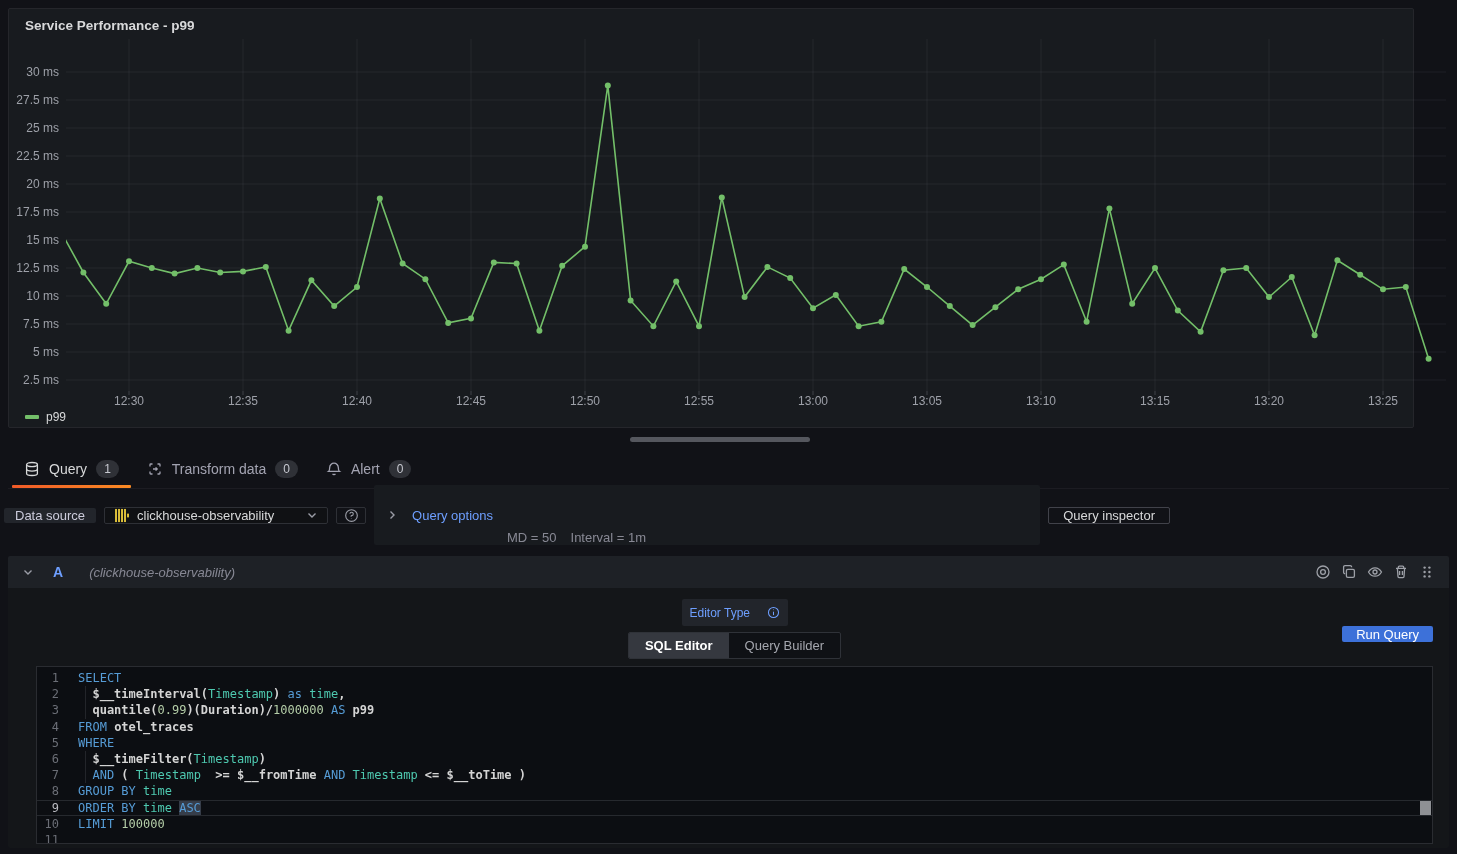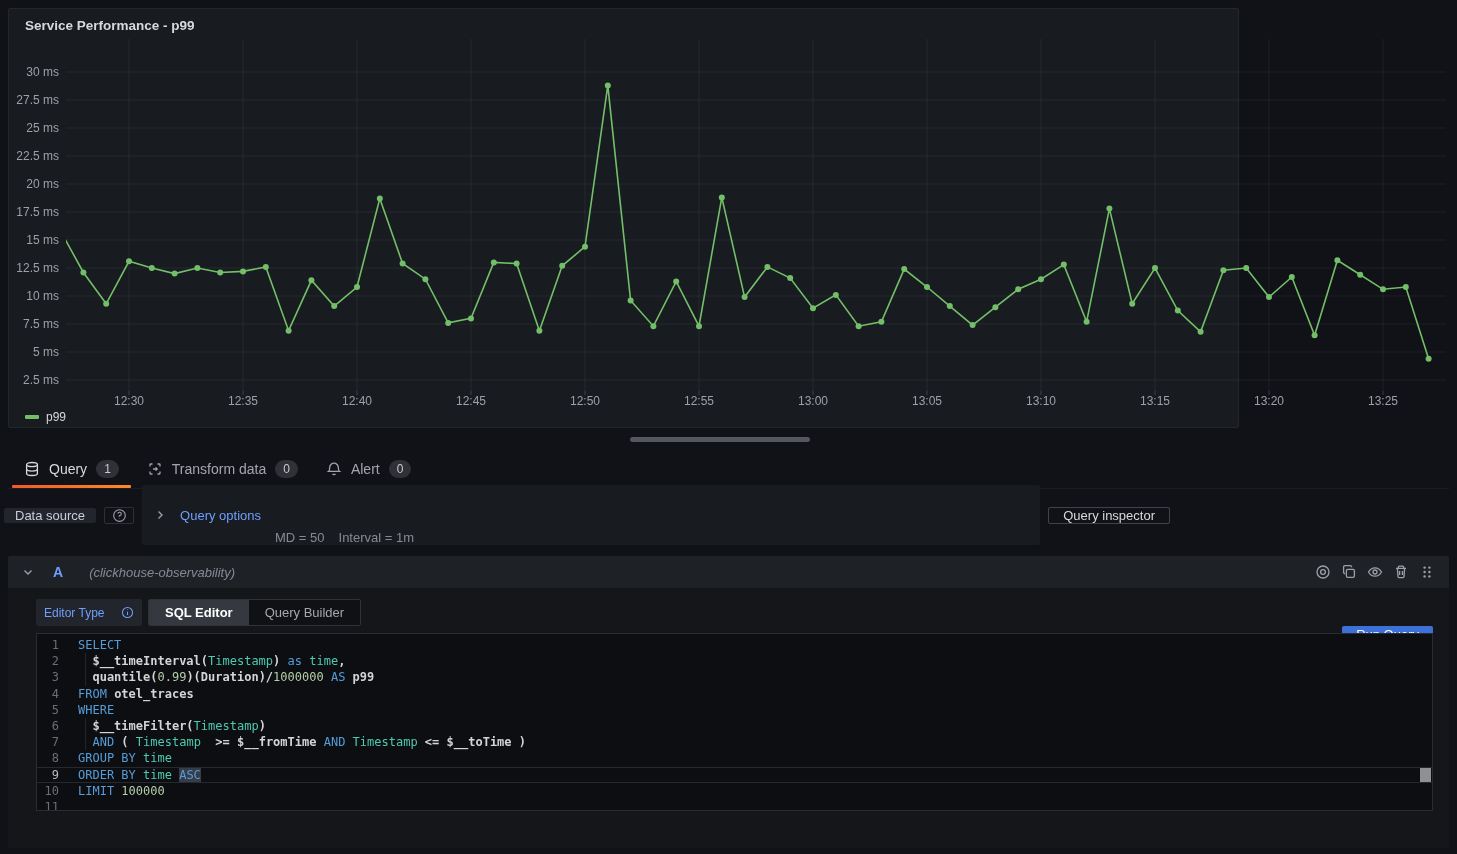--- a/index.html
+++ b/index.html
@@ -1,19 +1,19 @@
 <!DOCTYPE html>
 <html><head>
 <meta charset="utf-8">
 <style>
   * { margin:0; padding:0; box-sizing:border-box; }
   html,body { width:1457px; height:854px; background:#111217; font-family:"Liberation Sans",sans-serif; overflow:hidden; position:relative; color:#d8d9da; }
 
   
-  .panel { position:absolute; left:8px; top:8px; width:1231px; height:420px; background:#181b1f; border:1px solid #25262b; border-radius:2px; }
+  .panel { position:absolute; left:8px; top:8px; width:1406px; height:420px; background:#181b1f; border:1px solid #25262b; border-radius:2px; }
   .panel-title { position:absolute; left:16px; top:6px; height:22px; line-height:22px; font-size:13.5px; font-weight:700; color:#d8d9da; }
   .chart-svg { position:absolute; left:0; top:0; }
   .grid { stroke:rgba(204,204,220,.07); stroke-width:1; }
   .tickmark { stroke:rgba(204,204,220,.22); stroke-width:1; }
   .ytick,.xtick { fill:#9da0a8; font-size:12px; font-family:"Liberation Sans",sans-serif; }
   .series-line { fill:none; stroke-width:1.6; }
   .legend { position:absolute; left:16px; top:401px; display:flex; align-items:center; gap:7px; font-size:12px; color:#d8d9da; cursor:pointer; }
   .legend-swatch { width:14px; height:4px; border-radius:1px; }
   .hscrollbar { position:absolute; left:630px; top:437px; width:180px; height:5px; border-radius:3px; background:#55575e; }
 
@@ -39,21 +39,21 @@
 
   
   .query-card { position:absolute; left:8px; top:556px; width:1441px; height:292px; background:#141619; border-radius:2px; }
   .qc-header { height:32px; background:#1e2126; display:flex; align-items:center; padding:0 14px; border-radius:2px 2px 0 0; }
   .qc-header .chev { color:#9b9da7; cursor:pointer; display:flex; }
   .refid { color:#6e9fff; font-weight:700; font-size:14px; margin-left:19px; }
   .dshint { color:rgba(204,204,220,.6); font-style:italic; font-size:13px; margin-left:26px; }
   .qc-actions { margin-left:auto; display:flex; align-items:center; gap:10px; color:#9da0a7; }
   .qc-actions .icon-btn { display:flex; align-items:center; justify-content:center; width:16px; height:16px; cursor:pointer; color:#9da0a7; }
   .qc-body { position:relative; padding:6px 16px 12px 28px; }
-  .field-row { display:flex; align-items:center; margin-top:5px; gap:6px; }
+  .field-row { display:flex; align-items:center; margin-top:5px; gap:6px;flex-direction:column; }
   .field-label { width:106px; height:27px; background:#22252b; border-radius:2px; display:flex; align-items:center; justify-content:space-between; padding:0 8px; color:#6e9fff; font-size:12px; }
   .seg { display:flex; height:27px; border:1px solid #2f3238; border-radius:2px; background:#0f1115; overflow:hidden; }
   .seg .seg-btn { padding:0 16px; font-size:13px; color:#a5a7ae; background:transparent; border:none; display:flex; align-items:center; cursor:pointer; font-family:inherit; }
   .seg .seg-btn.active { background:#35383f; color:#ffffff; font-weight:700; }
   .btn-primary { position:absolute; top:38px; right:16px; height:16px; background:#3d71d9; color:#fff; border:none; border-radius:2px; font-size:13px; font-weight:500; padding:0 14px; cursor:pointer; font-family:inherit; }
 
   
   .code { margin-top:7px; width:1397px; height:178px; background:#0c0e12; border:1px solid #2a2c31; position:relative; font-family:"DejaVu Sans Mono",monospace; font-size:12px; line-height:16.2px; padding-top:3px; overflow:hidden; }
   .code-line { display:flex; position:relative; height:16.2px; }
   .ln { flex:none; width:22px; text-align:right; color:#6b6e76; user-select:none; }
@@ -244,20 +244,39 @@
         <path d="M6.7 12.7a1.35 1.35 0 0 0 2.6 0"></path>
       </svg>
     </span>
     <span>Alert</span>
     <span class="count">0</span>
   </div>
 </div>
 
 <div class="ds-row">
   <div class="ds-label">Data source</div>
+  <div class="ds-select">
+    <span>
+      <svg width="15" height="15" viewBox="0 0 16 16">
+        <g fill="#f1d13f">
+          <rect x="1.2" y="1" width="1.9" height="14"></rect>
+          <rect x="4.4" y="1" width="1.9" height="14"></rect>
+          <rect x="7.6" y="1" width="1.9" height="14"></rect>
+          <rect x="10.8" y="1" width="1.9" height="14"></rect>
+          <rect x="14" y="6" width="1.9" height="4"></rect>
+        </g>
+      </svg>
+    </span>
+    <span>clickhouse-observability</span>
+    <span class="chev">
+      <svg width="12" height="12" viewBox="0 0 12 12" fill="none" stroke="currentColor" stroke-width="1.4">
+          <path d="M2.5 4.5 6 8l3.5-3.5"></path>
+        </svg>
+    </span>
+  </div>
   <button class="ds-help">
     <span>
       <svg width="15" height="15" viewBox="0 0 16 16" fill="none" stroke="currentColor" stroke-width="1.2">
         <circle cx="8" cy="8" r="6.2"></circle>
         <path d="M6.3 6.2A1.8 1.8 0 1 1 8.2 8.1c-.5.2-.7.6-.7 1.1"></path>
         <circle cx="7.7" cy="11.3" r=".5" fill="currentColor" stroke="none"></circle>
       </svg>
     </span>
   </button>
   <div class="ds-options">

